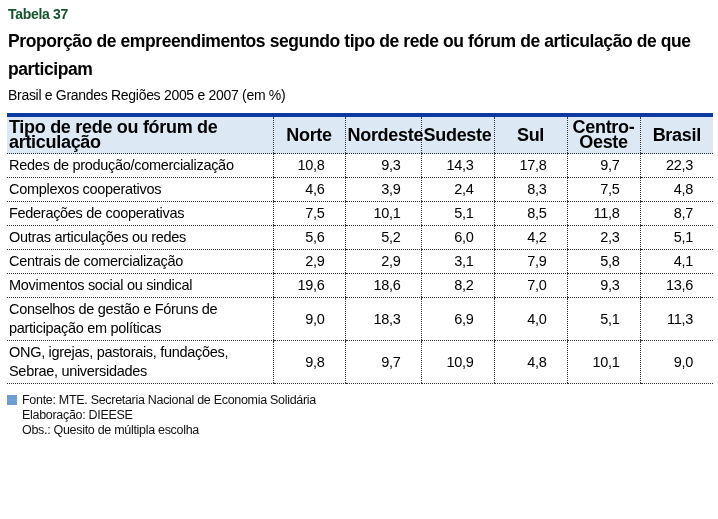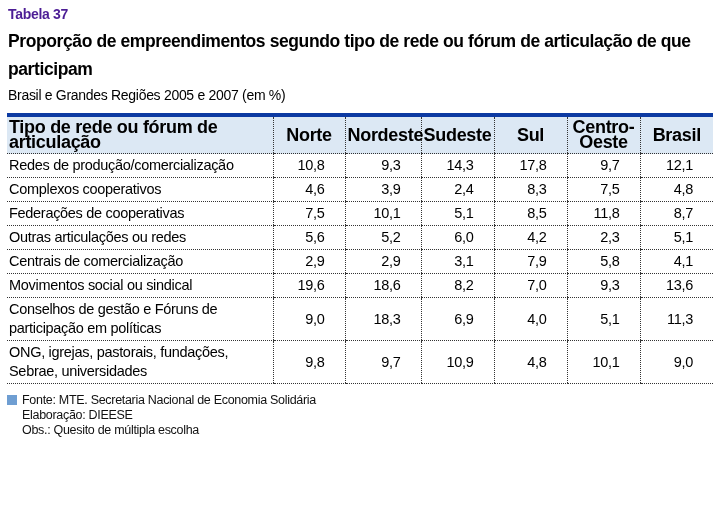--- a/index.html
+++ b/index.html
@@ -6,21 +6,21 @@
   html, body {
     width: 718px; height: 519px;
     background: #ffffff;
     font-family: "Liberation Sans", "DejaVu Sans", sans-serif;
     color: #000;
     overflow: hidden;
   }
   .page { padding: 5px 5px 0 7px; }
 
   .tabela-label {
-    color: #4c1d95;
+    color: #14532d;
     font-size: 14px;
     font-weight: bold;
     letter-spacing: -0.3px;
     margin: 1px 0 5px 1px;
   }
   .title {
     font-size: 17.5px;
     font-weight: bold;
     line-height: 28px;
     letter-spacing: -0.4px;
@@ -120,21 +120,21 @@
         </tr>
     </thead>
     <tbody>
         <tr>
           <td class="label">Redes de produção/comercialização</td>
           <td class="num">10,8</td>
           <td class="num">9,3</td>
           <td class="num">14,3</td>
           <td class="num">17,8</td>
           <td class="num">9,7</td>
-          <td class="num">12,1</td>
+          <td class="num">22,3</td>
         </tr>
         <tr>
           <td class="label">Complexos cooperativos</td>
           <td class="num">4,6</td>
           <td class="num">3,9</td>
           <td class="num">2,4</td>
           <td class="num">8,3</td>
           <td class="num">7,5</td>
           <td class="num">4,8</td>
         </tr>

